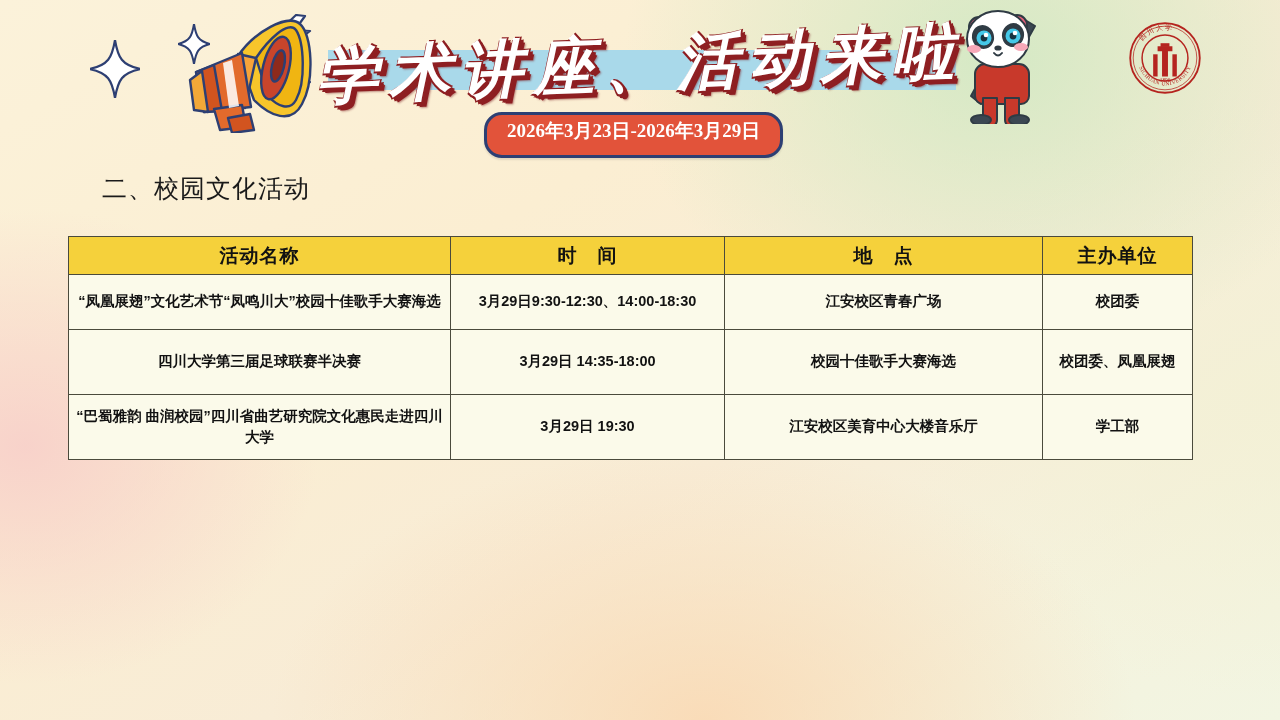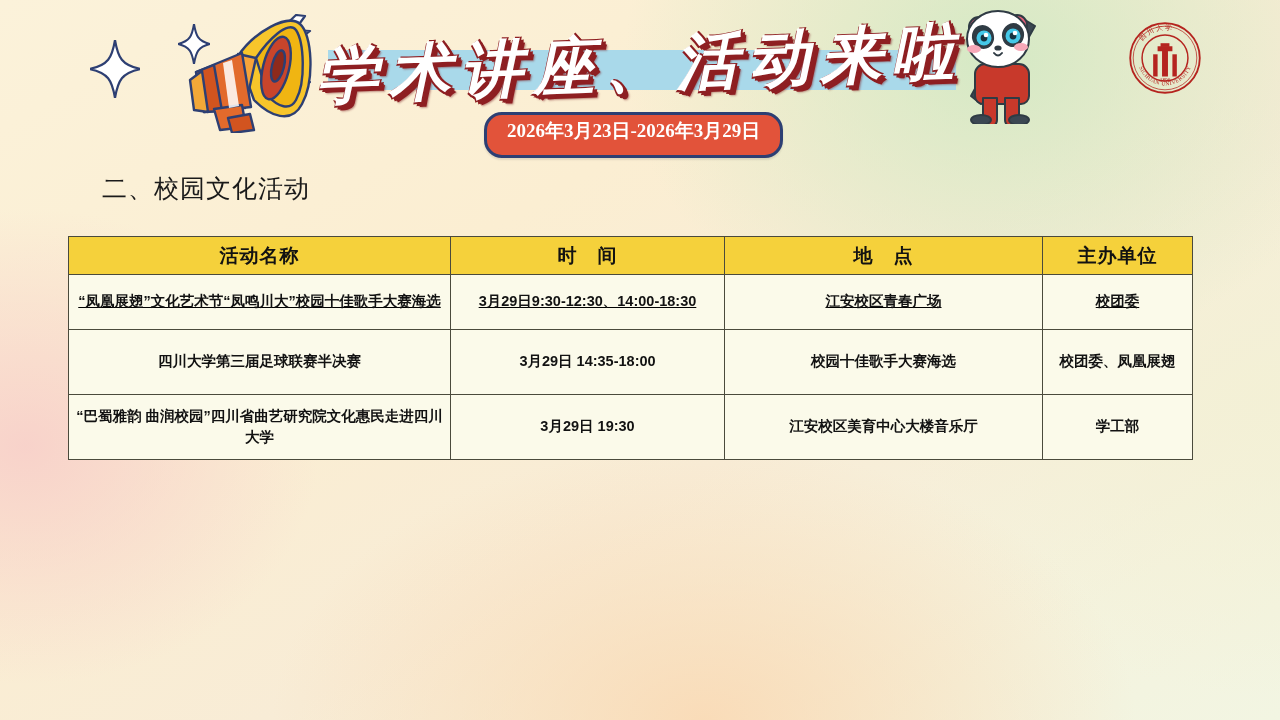--- a/index.html
+++ b/index.html
@@ -107,21 +107,21 @@
     font-weight: bold;
     letter-spacing: 1px;
   }
   #event-table td {
     background: #fbfaea;
     font-size: 14.5px;
     font-weight: bold;
     padding: 8px 7px;
   }
   #event-table tbody tr { height: 65px; }
-  #event-table tbody tr:first-child { height: 55px; text-decoration: underline; }
+  #event-table tbody tr:first-child { height: 55px; }
   .col-name  { width: 382px; }
   .col-time  { width: 274px; }
   .col-place { width: 318px; }
   .col-org   { width: 150px; }
 </style>
 </head>
 <body>
 
 <div id="poster">
 

